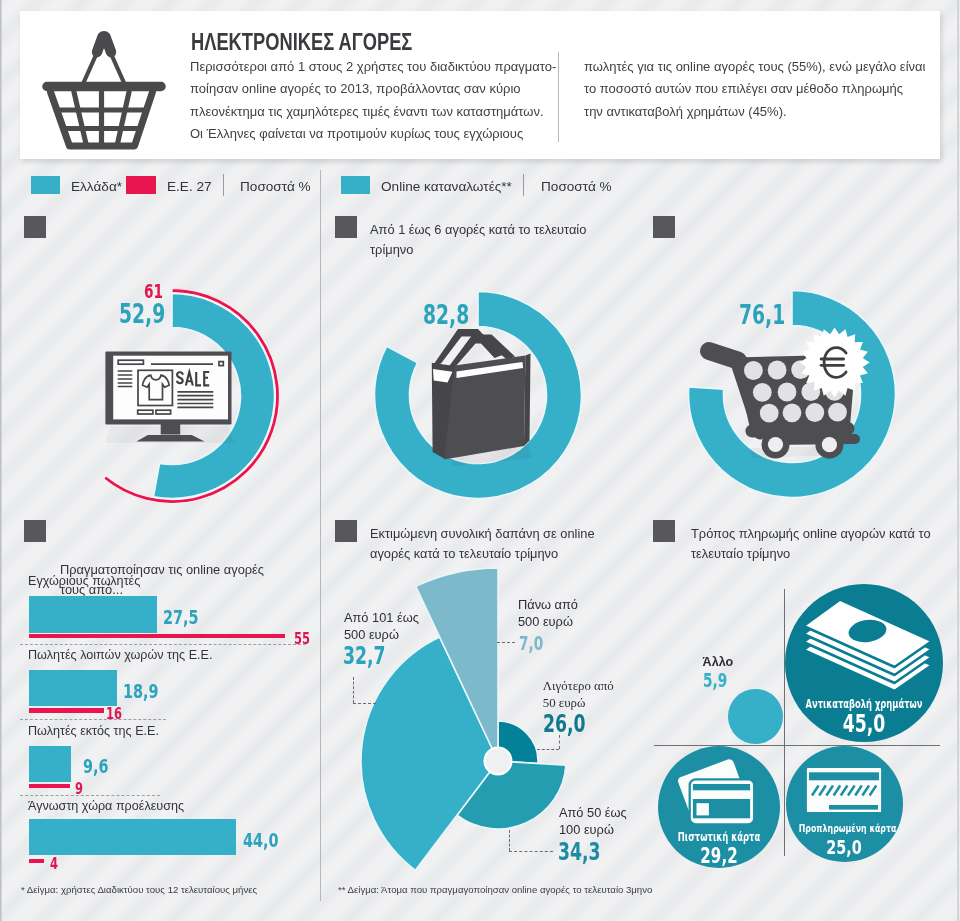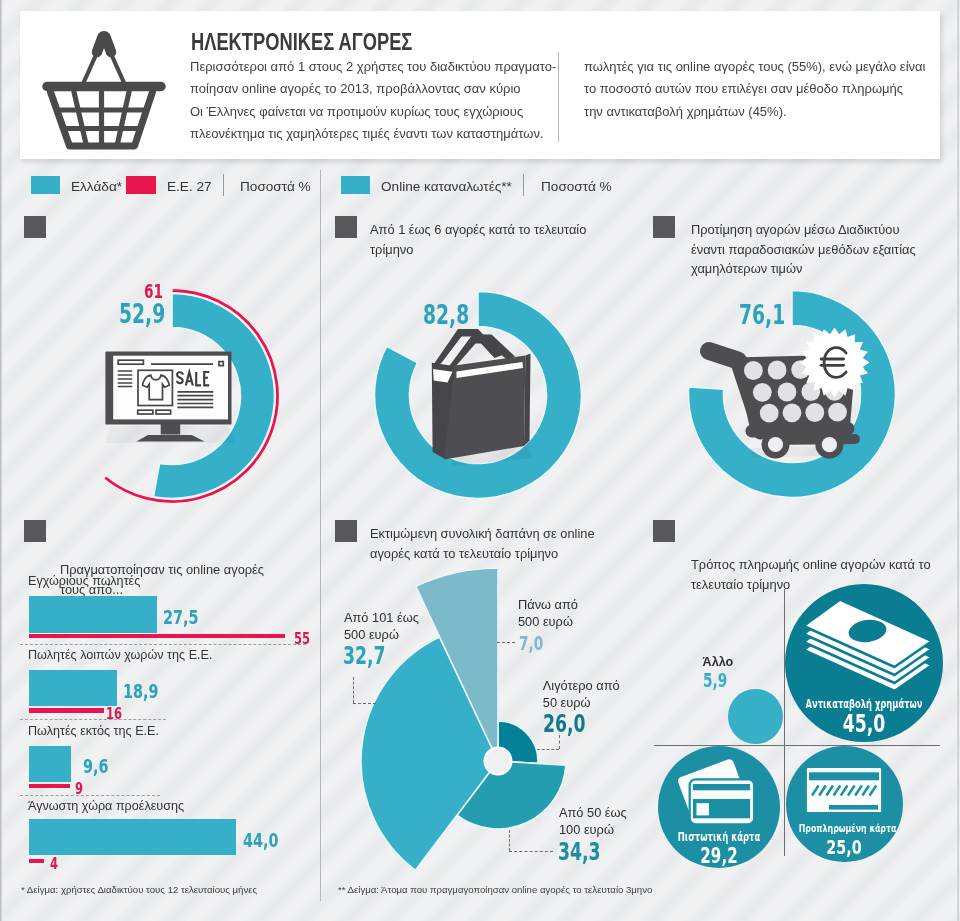--- a/index.html
+++ b/index.html
@@ -67,22 +67,22 @@
       <path d="M43 117.5 L120.5 117.5" stroke-width="5.2"></path>
       <path d="M54 81 L66.5 135" stroke-width="5.2"></path>
       <path d="M81.5 81 L81.5 135" stroke-width="5.2"></path>
       <path d="M109 81 L97 135" stroke-width="5.2"></path>
     </g>
   </svg>
   <div class="hdr-title">ΗΛΕΚΤΡΟΝΙΚΕΣ ΑΓΟΡΕΣ</div>
   <div class="hdr-col hdr-col1">
     <div>Περισσότεροι από 1 στους 2 χρήστες του διαδικτύου πραγματο-</div>
     <div>ποίησαν online αγορές το 2013, προβάλλοντας σαν κύριο</div>
+    <div>πλεονέκτημα τις χαμηλότερες τιμές έναντι των καταστημάτων.</div>
     <div>Οι Έλληνες φαίνεται να προτιμούν κυρίως τους εγχώριους</div>
-    <div>πλεονέκτημα τις χαμηλότερες τιμές έναντι των καταστημάτων.</div>
   </div>
   <div class="hdr-div"></div>
   <div class="hdr-col hdr-col2">
     <div>πωλητές για τις online αγορές τους (55%), ενώ μεγάλο είναι</div>
     <div>το ποσοστό αυτών που επιλέγει σαν μέθοδο πληρωμής</div>
     <div>την αντικαταβολή χρημάτων (45%).</div>
   </div>
 </div>
 
 <div>
@@ -100,30 +100,29 @@
 </div>
 
 <div class="vsep" style="left:320px;top:170px;height:731px;background:#b6b7ba;"></div>
 
 <div class="sq" style="left:24px;top:216px;width:22px;height:22px;"></div>
 
 <div class="sq" style="left:335px;top:216px;width:22px;height:22px;"></div>
 <div class="sh" style="left:370px;top:220px;width:250px;">Από 1 έως 6 αγορές κατά το τελευταίο τρίμηνο</div>
 
 <div class="sq" style="left:653px;top:216px;width:22px;height:22px;"></div>
-<div class="sh" style="left:691px;top:220px;width:228px;">Προτίμηση αγορών μέσω Διαδικτύου έναντι παραδοσιακών μεθόδων εξαιτίας χαμηλότερων τιμών</div>
 
 <div class="sq" style="left:24px;top:520px;width:22px;height:22px;"></div>
 <div class="sh" style="left:60px;top:524px;width:222px;margin-top:36px;">Πραγματοποίησαν τις online αγορές τους από...</div>
 
 <div class="sq" style="left:335px;top:520px;width:22px;height:22px;"></div>
 <div class="sh" style="left:370px;top:524px;width:235px;">Εκτιμώμενη συνολική δαπάνη σε online αγορές κατά το τελευταίο τρίμηνο</div>
 
 <div class="sq" style="left:653px;top:520px;width:22px;height:22px;"></div>
-<div class="sh" style="left:691px;top:524px;width:240px;margin-top:31px;">Τρόπος πληρωμής online αγορών κατά το τελευταίο τρίμηνο</div>
+<div class="sh" style="left:691px;top:524px;width:240px;">Τρόπος πληρωμής online αγορών κατά το τελευταίο τρίμηνο</div>
 
 <div class="fn" style="position:absolute;left:21px;top:884px;font-size:9.6px;color:#3c3c40;">* Δείγμα: χρήστες Διαδικτύου τους 12 τελευταίους μήνες</div>
 <div class="fn" style="position:absolute;left:338px;top:884px;font-size:9.6px;color:#3c3c40;">** Δείγμα: Άτομα που πραγμαγοποίησαν online αγορές το τελευταίο 3μηνο</div>
 
 <svg class="donut" width="220" height="220" viewBox="0 0 220 220" style="position:absolute;left:61.5px;top:285.5px;">
   <path fill="#e8154e" stroke="#fbeff2" stroke-width="1.2" d="M110.00 2.50 A107.5 107.5 0 1 1 41.48 192.83 L44.03 189.75 A103.5 103.5 0 1 0 110.00 6.50 Z"></path>
   <path fill="#36afc8" stroke="#eaf7fa" stroke-width="1.6" d="M110.00 7.50 A102.5 102.5 0 1 1 91.43 210.80 L97.59 177.37 A68.5 68.5 0 1 0 110.00 41.50 Z"></path>
 </svg>
 <div class="num" style="left:144px;top:279.5px;font-size:19px;color:#e0164f;">61</div>
 <div class="num" style="left:118.5px;top:299px;font-size:26px;color:#2ba3bd;">52,9</div>
@@ -279,21 +278,21 @@
   <div>500 ευρώ</div>
 </div>
 <div class="num pnum" style="left:343px;top:642px;font-size:24px;">32,7</div>
 
 <div class="plbl" style="left:518px;top:597px;white-space:nowrap;">
   <div>Πάνω από</div>
   <div>500 ευρώ</div>
 </div>
 <div class="num pnum" style="left:519px;top:632px;font-size:19px;color:#7cb9cb;">7,0</div>
 
-<div class="plbl" style="left:542.8px;top:678px;white-space:nowrap;">
+<div class="plbl" style="left:542.8px;top:678px;white-space:nowrap;font-family:Liberation Serif, serif;">
   <div>Λιγότερο από</div>
   <div>50 ευρώ</div>
 </div>
 <div class="num pnum" style="left:543px;top:710px;font-size:24px;color:#12788c;">26,0</div>
 
 <div class="plbl" style="left:559px;top:805px;white-space:nowrap;">
   <div>Από 50 έως</div>
   <div>100 ευρώ</div>
 </div>
 <div class="num pnum" style="left:558px;top:838px;font-size:24px;color:#1c8ca2;">34,3</div>

